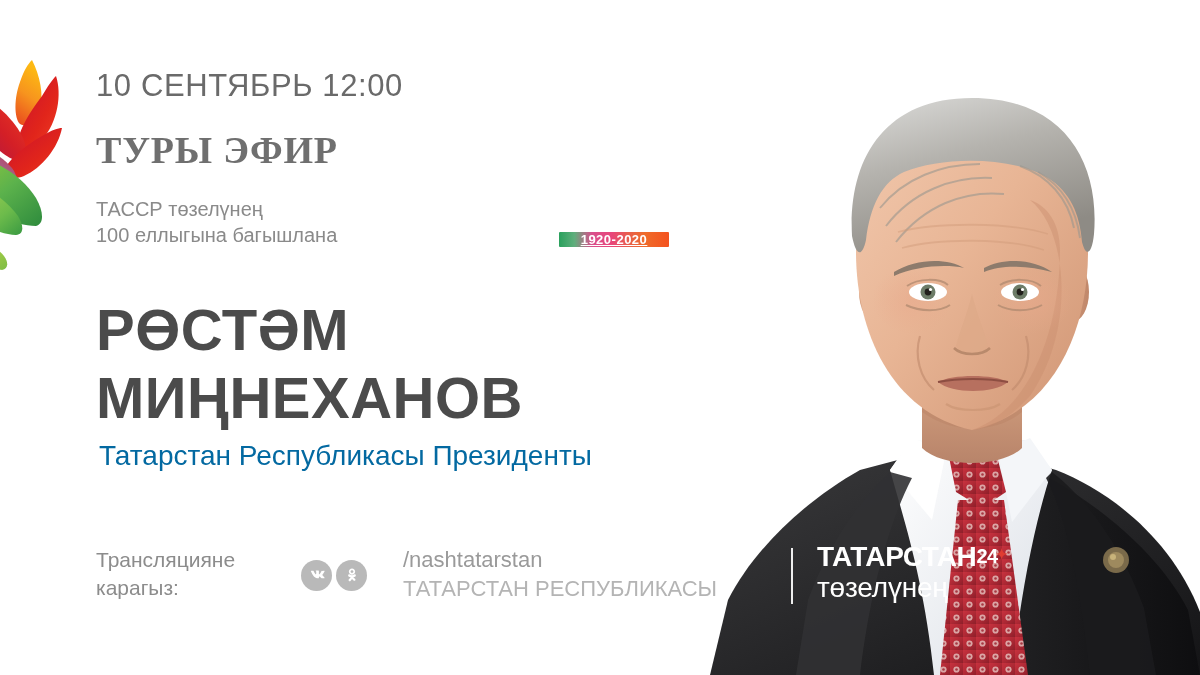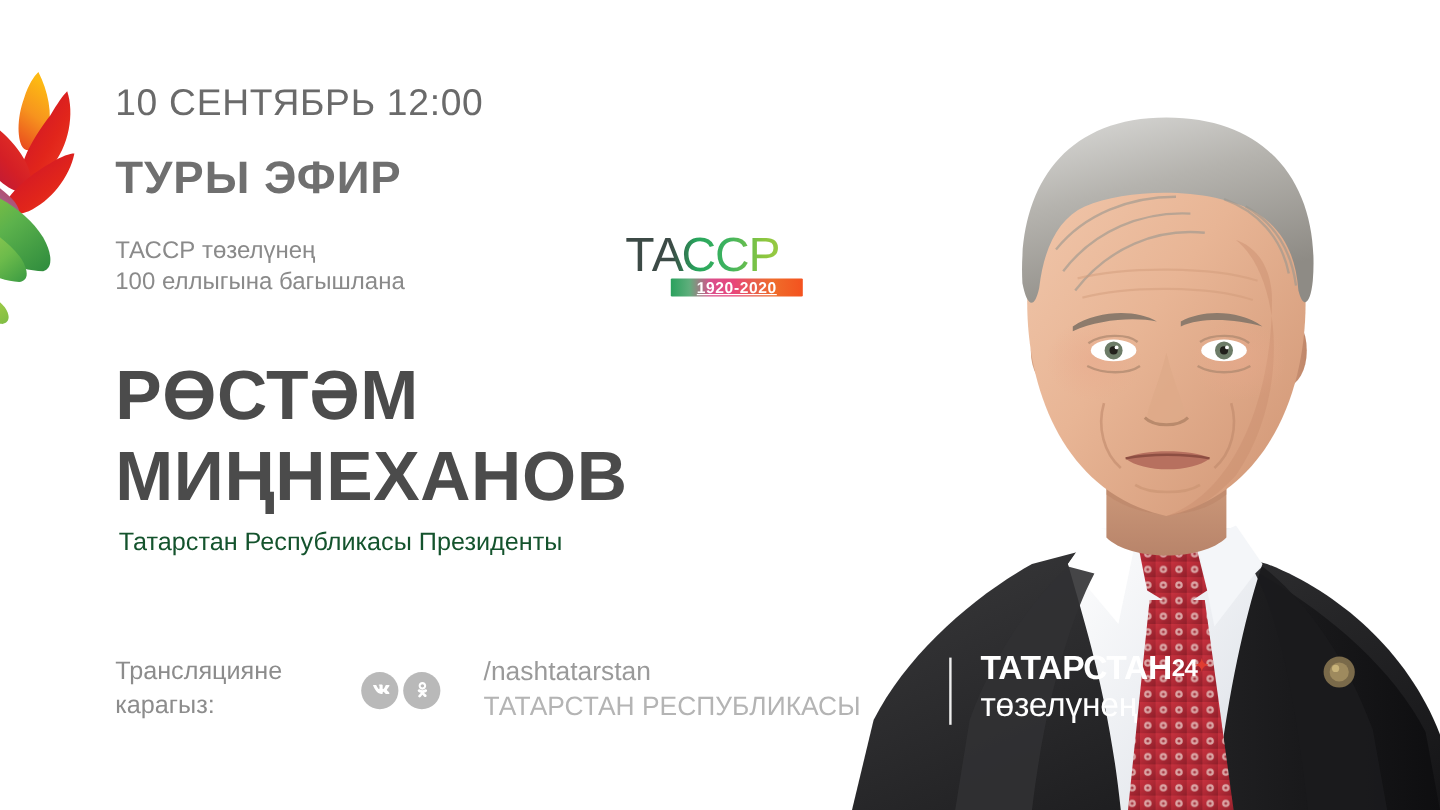--- a/index.html
+++ b/index.html
@@ -53,20 +53,21 @@
 
   #live-title {
     position: absolute;
     top: 128px;
     left: 0;
     font-size: 38px;
     font-weight: 700;
     letter-spacing: 0.8px;
     color: #6f6f6f;
     white-space: nowrap;
+    font-family: Liberation Serif, serif;
   }
 
   #dedication {
     position: absolute;
     top: 196px;
     left: 0;
     font-size: 20px;
     line-height: 26px;
     font-weight: 400;
     color: #8a8a8a;
@@ -141,23 +142,23 @@
     line-height: 68px;
     letter-spacing: 0.5px;
     color: #4b4b4b;
     white-space: pre-line;
   }
 
   #person-title {
     position: absolute;
     top: 440px;
     left: 3px;
-    font-size: 21px;
-    font-weight: 400;
-    color: #14532d;
+    font-size: 28px;
+    font-weight: 400;
+    color: #0369a1;
     white-space: nowrap;
   }
 
   
   #broadcast-row {
     position: absolute;
     left: 96px;
     top: 538px;
     width: 700px;
     height: 72px;
@@ -337,21 +338,20 @@
     <div id="dedication">ТАССР төзелүнең
 100 еллыгына багышлана</div>
 
     <div id="person-name">РӨСТӘМ
 МИҢНЕХАНОВ</div>
 
     <div id="person-title">Татарстан Республикасы Президенты</div>
   </div>
 
   <div id="taccp-logo">
-    <span id="taccp-word">ТАССР</span>
     <div id="taccp-years-bar"></div>
     <div id="taccp-years">1920-2020</div>
   </div>
 
   <svg id="portrait" viewBox="0 0 640 675" preserveAspectRatio="xMidYMid slice" aria-hidden="true">
     <defs>
       <linearGradient id="skin" x1="0" y1="0" x2="1" y2="1">
         <stop offset="0%" stop-color="#f2c9ae"></stop>
         <stop offset="45%" stop-color="#e8b595"></stop>
         <stop offset="100%" stop-color="#cf9473"></stop>

